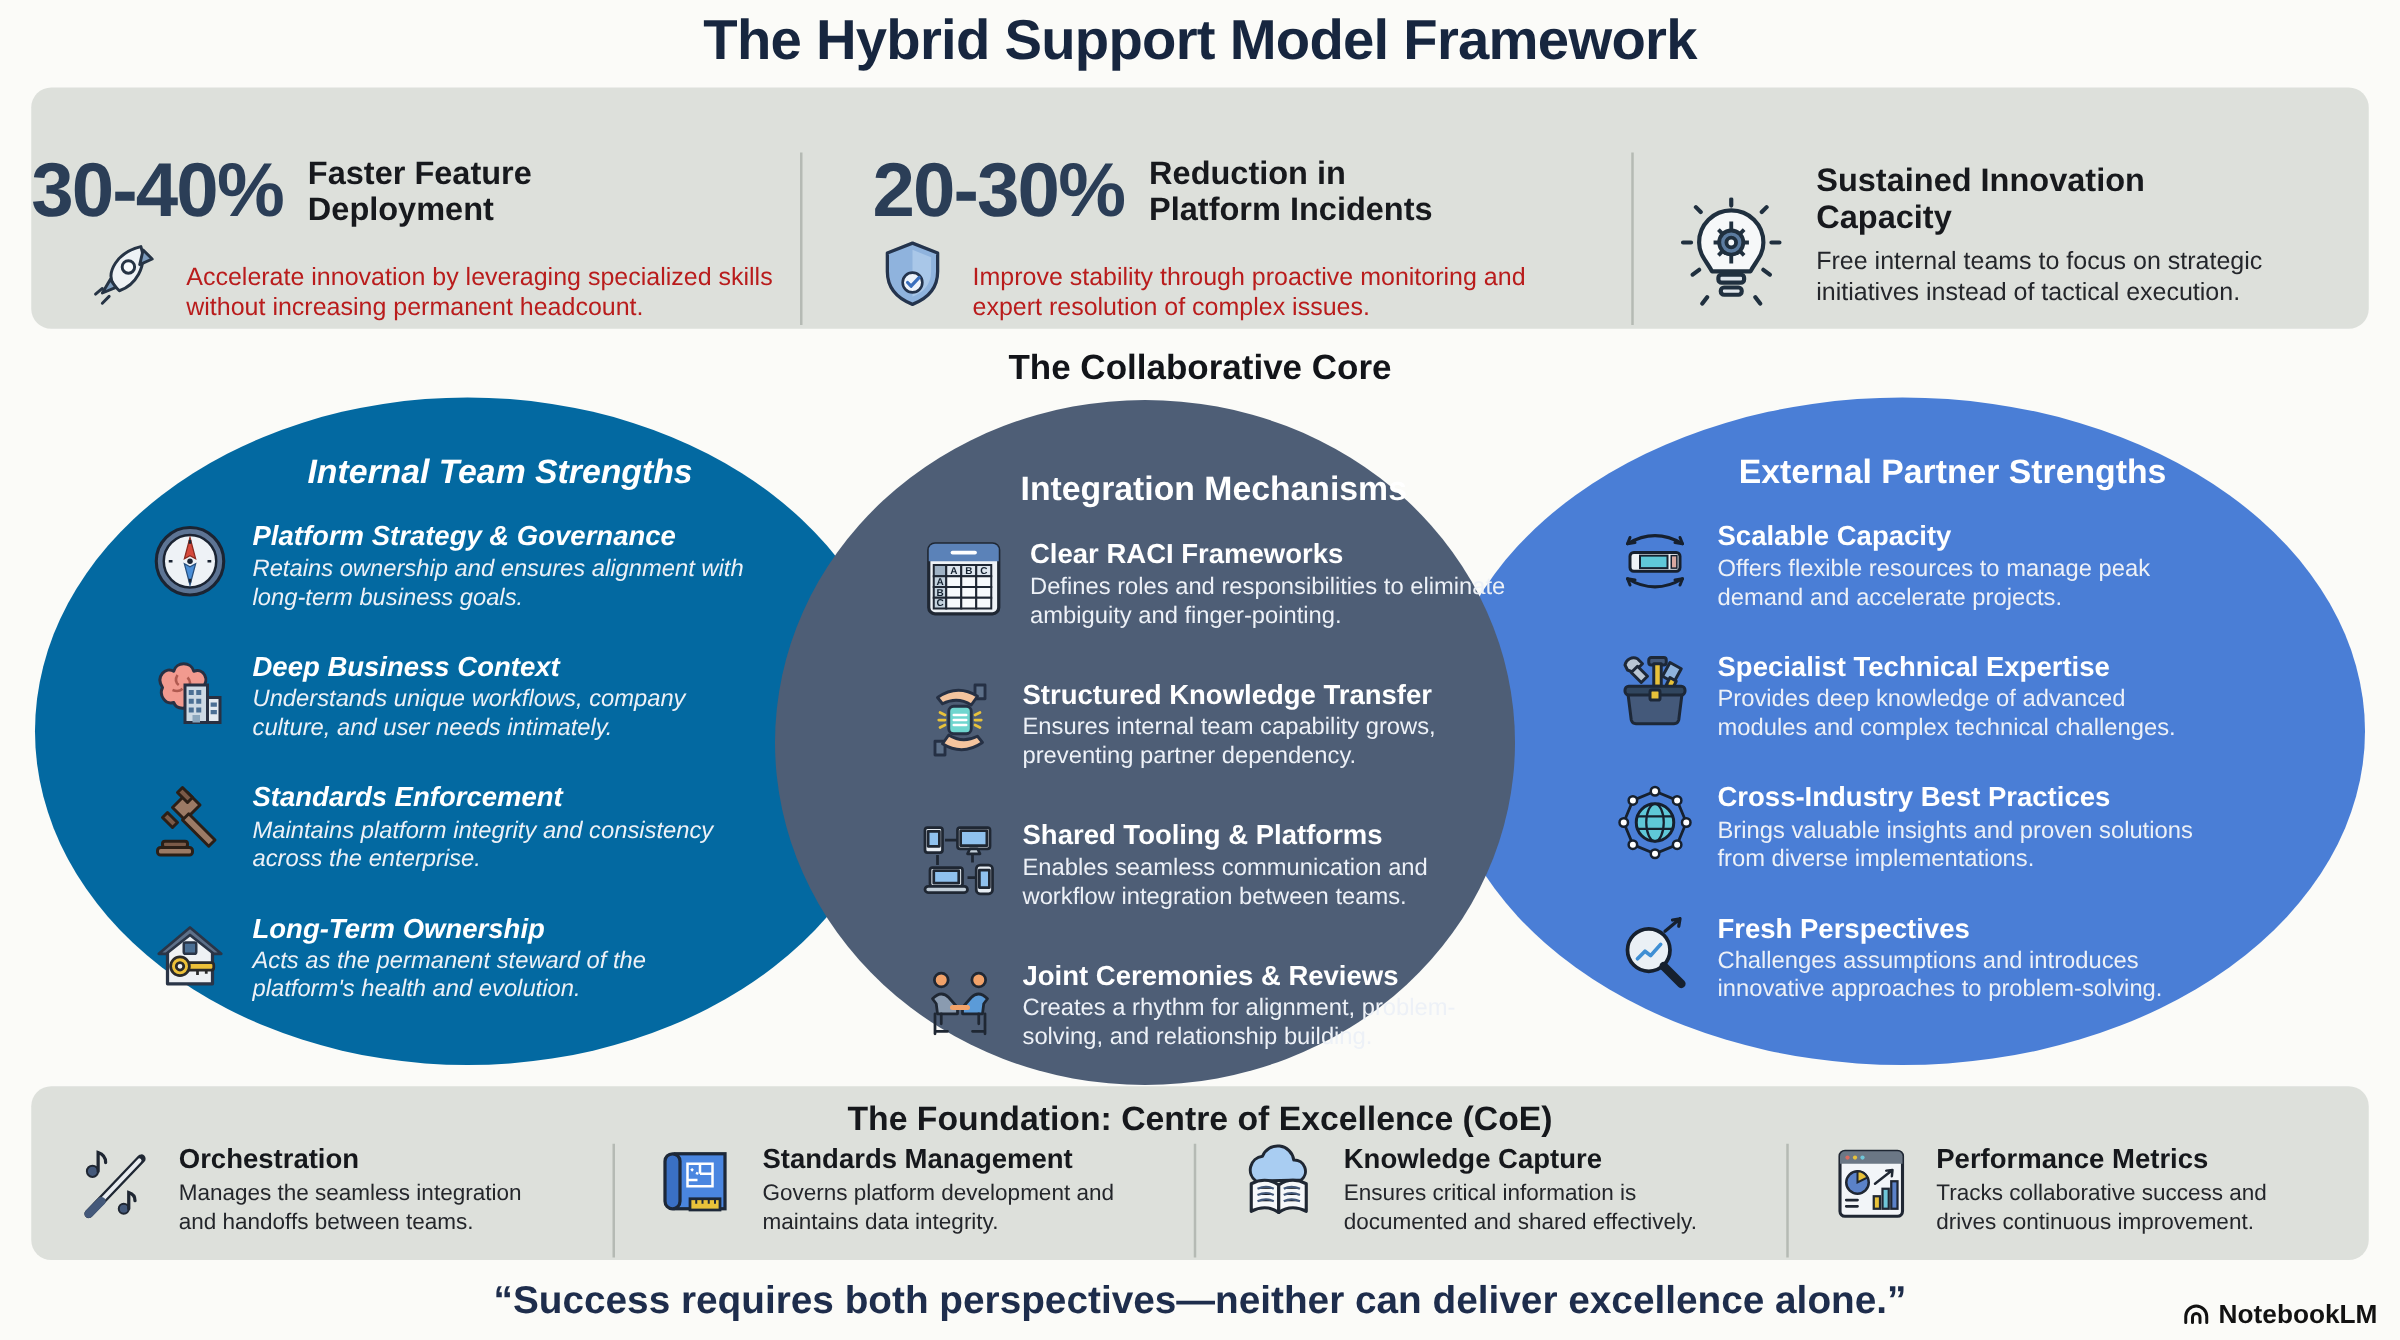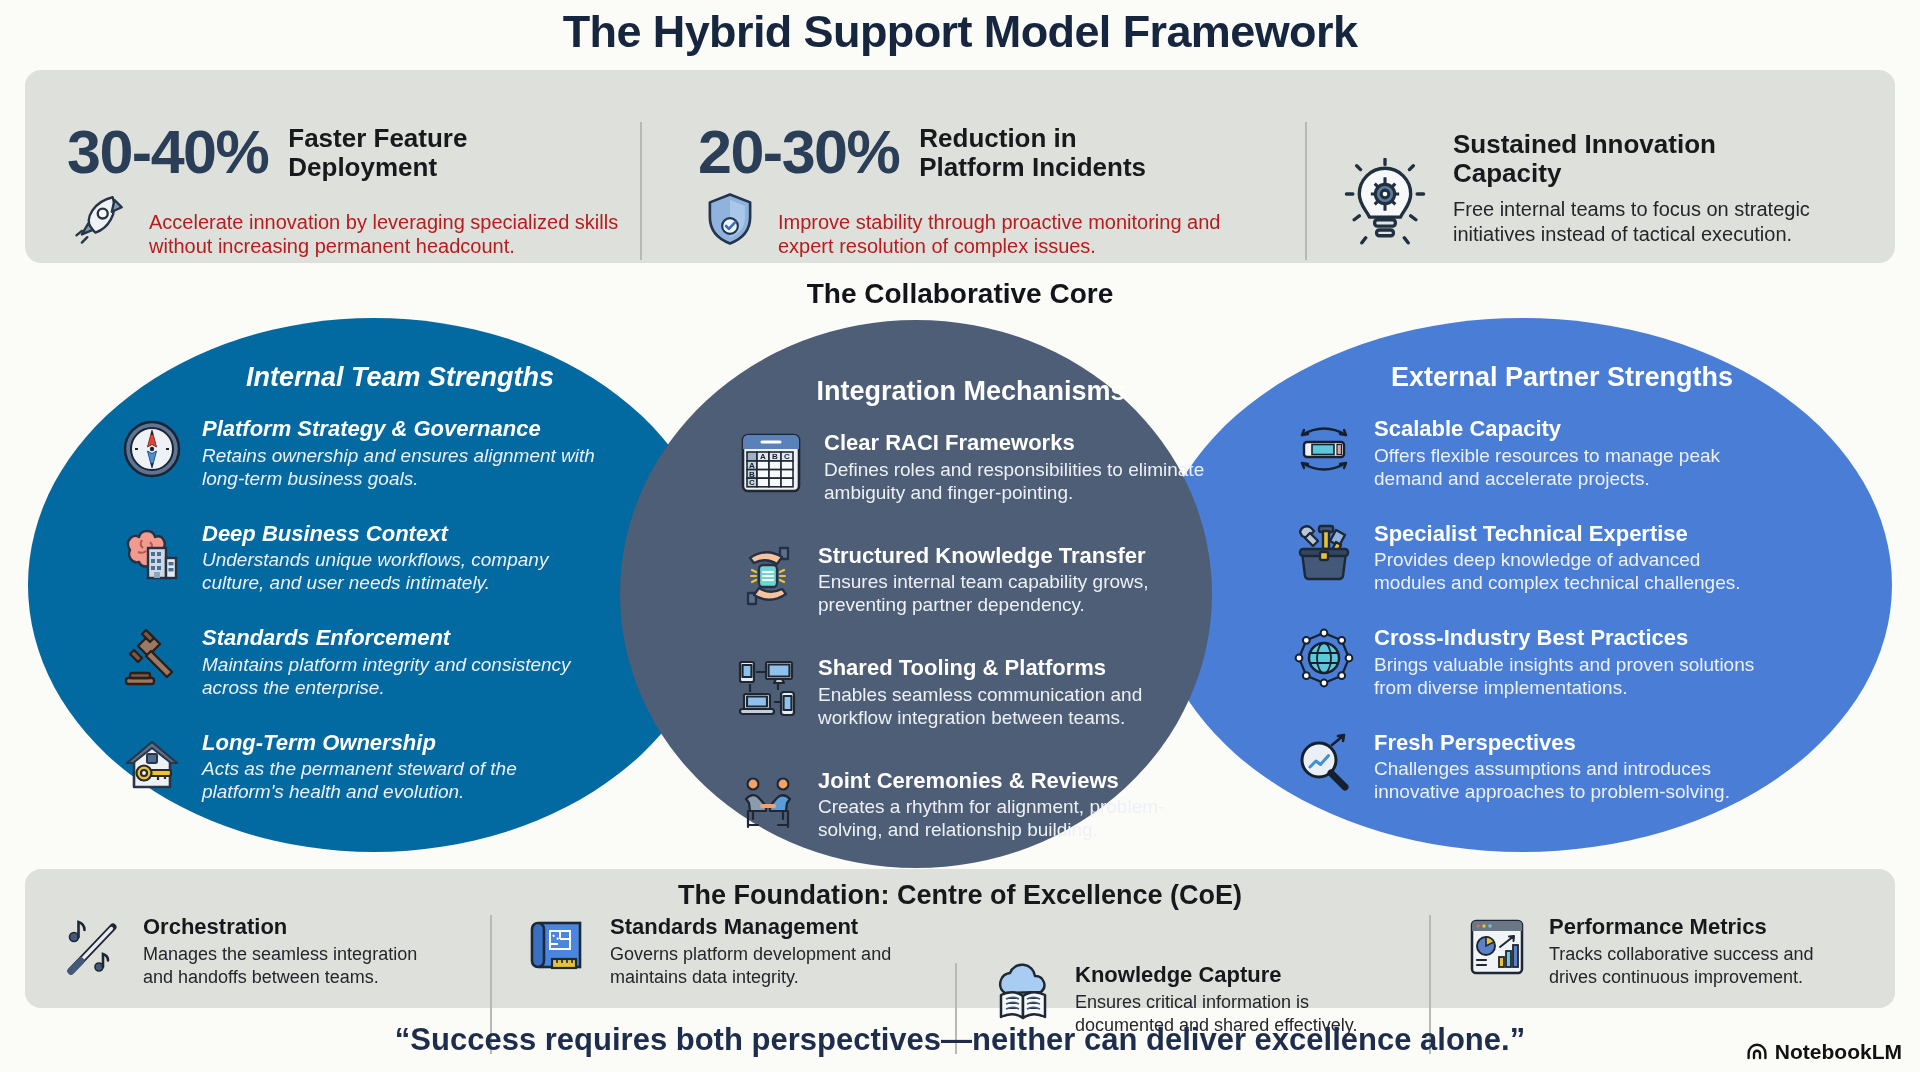--- a/index.html
+++ b/index.html
@@ -9,21 +9,21 @@
   .main-title{top:6px;left:0;width:100%;text-align:center;font-size:45px;font-weight:800;color:#17263f;letter-spacing:-0.6px;}
   
   .panel{background:#dde0db;border-radius:16px;}
   .outcomes-panel{left:25px;top:70px;width:1870px;height:193px;}
   .panel-heading{width:100%;text-align:center;font-size:27px;font-weight:800;color:#16181c;padding-top:11px;}
   .outcome-cols{position:absolute;left:0;top:52px;width:100%;height:138px;display:flex;}
   .outcome{position:relative;box-sizing:border-box;}
   .o1{width:615px;}
   .o2{width:665px;border-left:2px solid #b5bab4;}
   .o3{width:590px;border-left:2px solid #b5bab4;}
-  .stat-line{display:flex;align-items:center;gap:20px;padding-left:42px;}
+  .stat-line{display:flex;align-items:center;gap:20px;}
   .o2 .stat-line{padding-left:56px;}
   .stat{font-size:61px;font-weight:800;color:#2b3e57;letter-spacing:-1.5px;line-height:1;}
   .stat-label{font-size:26px;font-weight:700;color:#17191d;line-height:1.1;max-width:250px;}
   .desc-line{display:flex;gap:20px;align-items:flex-start;padding-left:46px;margin-top:7px;}
   .o2 .desc-line{padding-left:60px;}
   .o-desc{font-size:20px;line-height:1.22;color:#b91c1c;max-width:470px;}
   .o2 .o-desc{max-width:460px;}
   .c3{display:flex;gap:24px;padding-left:34px;padding-top:2px;align-items:flex-end;}
   .c3-text{padding-top:6px;}
   .c3-title{font-size:26px;font-weight:700;color:#17191d;line-height:1.12;max-width:290px;}
@@ -47,21 +47,21 @@
   .item-desc{font-size:19px;line-height:1.21;color:#edf1f7;margin-top:3px;}
   .ell-left .item-text{max-width:400px;}
   .ell-mid .item-text{max-width:382px;}
   .ell-right .item-text{max-width:392px;}
   
   .foundation-panel{left:25px;top:869px;width:1870px;height:139px;}
   .found-cols{position:absolute;left:0;top:46px;width:100%;display:flex;}
   .found-col{box-sizing:border-box;display:flex;gap:20px;align-items:flex-start;padding-left:34px;}
   .f1{width:465px;}
   .f2{width:465px;border-left:2px solid #b5bab4;}
-  .f3{width:474px;border-left:2px solid #b5bab4;margin-top:48px;}
+  .f3{width:474px;border-left:2px solid #b5bab4;}
   .f4{width:466px;border-left:2px solid #b5bab4;}
   .found-title{font-size:22px;font-weight:700;color:#16181c;line-height:1.1;}
   .found-desc{font-size:18px;line-height:1.24;color:#24262b;margin-top:4px;max-width:305px;}
   
   .quote{top:1022px;left:0;width:100%;text-align:center;font-size:31px;font-weight:800;color:#1e2d4c;}
   .watermark{right:18px;top:1040px;display:flex;align-items:center;gap:6px;font-size:21px;font-weight:600;color:#121212;}
 </style>
 </head>
 <body>
 

